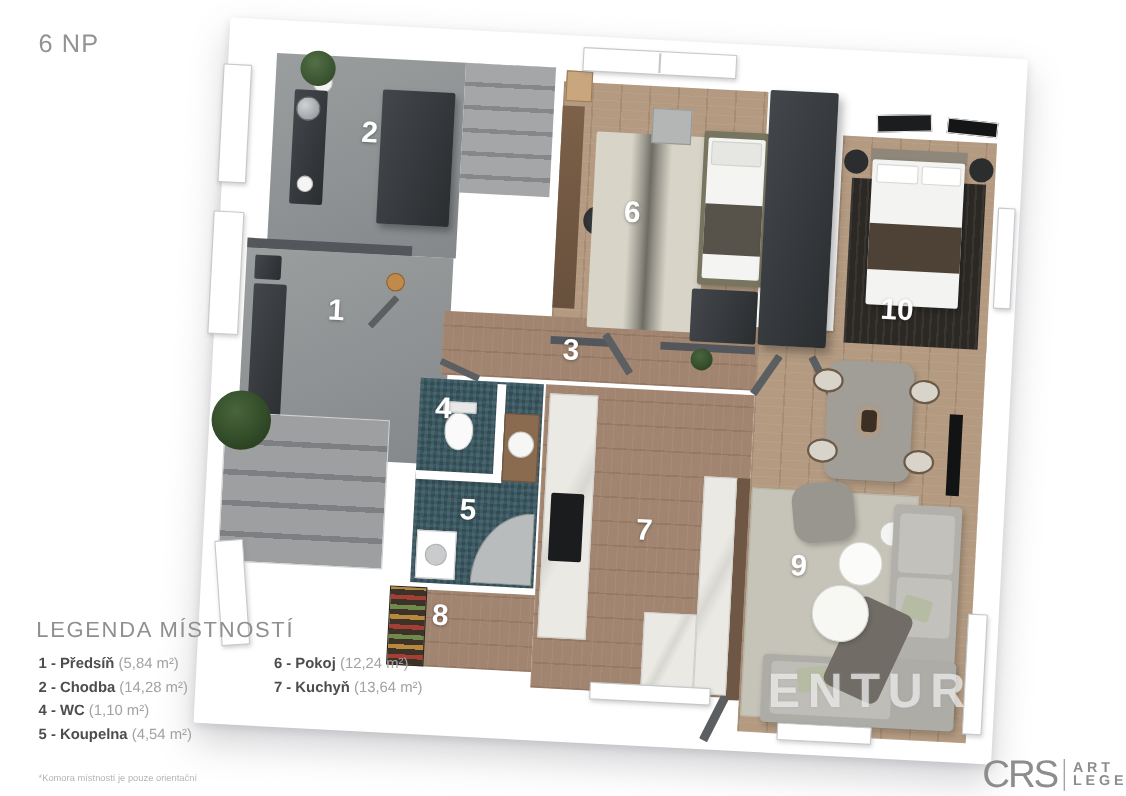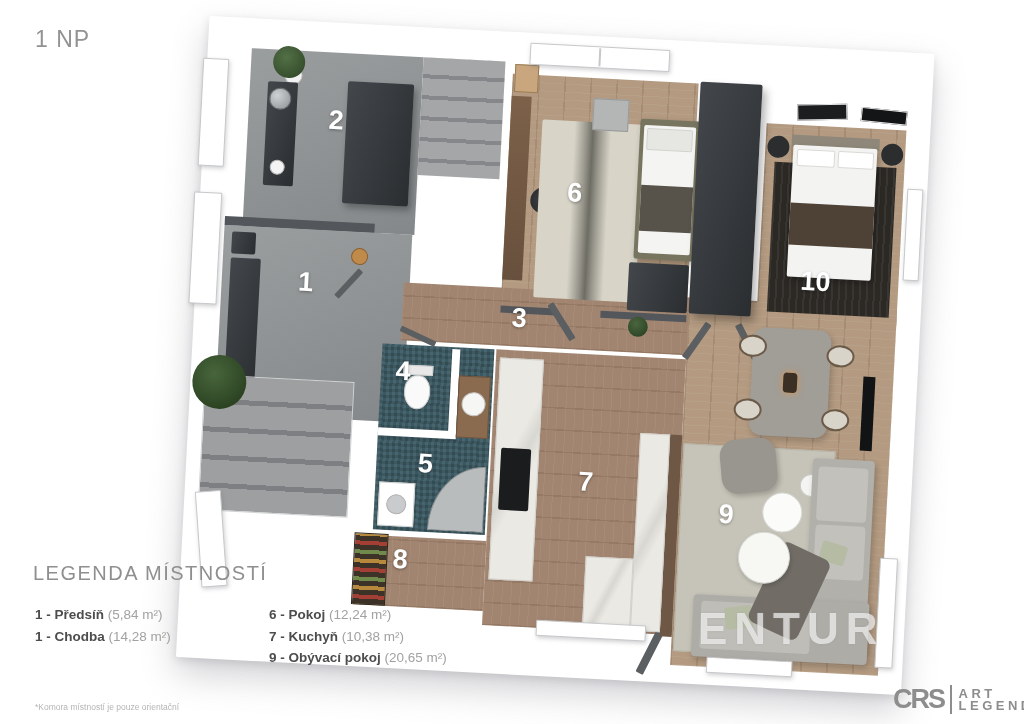--- a/index.html
+++ b/index.html
@@ -7,31 +7,31 @@
   body {
     width:1024px; height:724px; position:relative; overflow:hidden;
     background:#ffffff; font-family:"Liberation Sans", sans-serif;
   }
   .abs { position:absolute; }
 
   
   .page-title { left:35px; top:26px; font-size:23px; font-weight:300; color:#939393; letter-spacing:1px; }
   .legend { left:33px; top:562px; }
   .legend-title { font-size:20px; font-weight:300; color:#8f8f8f; letter-spacing:1.5px; }
-  .legend-col { position:absolute; top:33px;margin-top:12px; }
+  .legend-col { position:absolute; top:33px; }
   .legend-col.c1 { left:2px; }
-  .legend-col.c2 { left:236px; }
+  .legend-col.c2 { left:216px; }
   .legend-item { height:21.5px; font-size:13.5px; white-space:nowrap; }
   .legend-item .lab { font-weight:bold; color:#4d4d4d; }
   .legend-item .area { color:#a2a2a2; font-weight:normal; }
   .footnote { left:35px; top:702px; font-size:8.5px; color:#b5b5b5; }
   .watermark { left:698px; top:604px; font-size:44px; font-weight:bold; letter-spacing:7px;
     color:rgba(255,255,255,0.62); text-shadow:0 0 2px rgba(150,150,150,0.45); }
   .logo { left:893px; top:684px; display:flex; align-items:center; color:#8d8d8d; }
-  .logo .abbr { font-size:27px; font-weight:bold; letter-spacing:-2px; }
+  .logo .abbr { font-size:35px; font-weight:normal; letter-spacing:-2px; }
   .logo .bar { width:1.5px; height:29px; background:#8d8d8d; margin:0 7px 0 6px; }
   .logo .stack { font-size:13px; letter-spacing:3.5px; line-height:12px; font-weight:bold; }
 
   
   .plan { left:230px; top:45px; width:680px; height:570px;
     transform:rotate(3deg); transform-origin:0 0; }
   .plan * { position:absolute; }
   .base { left:-22px; top:-28px; width:726px; height:642px; background:#ffffff; border-radius:2px;
     box-shadow:0 16px 34px rgba(105,105,115,0.30), 0 3px 8px rgba(120,120,130,0.22); }
 
@@ -53,21 +53,21 @@
   .white-door { background:#ffffff; border:1.5px solid #c6c8ca; border-radius:1px;
     box-shadow:1px 2px 4px rgba(120,120,125,0.35); }
   .counter { background:#ebe9e4; border:1px solid #d2d0cb;
     background-image:linear-gradient(115deg, rgba(0,0,0,0) 40%, rgba(150,150,145,0.22) 50%, rgba(0,0,0,0) 60%); }
   .room-num { color:#ffffff; font-weight:bold; font-size:27px;
     text-shadow:0 1px 3px rgba(0,0,0,0.35); transform:translate(-50%,-50%); }
 </style>
 </head>
 <body>
 
-<div class="abs page-title">1 NP</div>
+<div class="abs page-title">6 NP</div>
 
 <div class="abs plan">
   <div class="base"></div>
 
   <div class="floor-gray" style="left:22px;top:2px;width:172px;height:178px;"></div>
   <div class="steps" style="left:194px;top:2px;width:82px;height:118px;"></div>
   <div class="floor-gray" style="left:4px;top:180px;width:188px;height:188px;"></div>
   <div class="floor-wood" style="left:284px;top:14px;width:186px;height:232px;"></div>
   <div class="floor-wood" style="left:540px;top:50px;width:140px;height:196px;"></div>
   <div class="floor-wood-dk" style="left:186px;top:228px;width:354px;height:58px;"></div>
@@ -187,26 +187,27 @@
   <div class="room-num" style="left:520px;top:443px;">9</div>
   <div class="room-num" style="left:597px;top:206px;">10</div>
 </div>
 
 <div class="abs watermark">ENTUR</div>
 
 <div class="abs legend">
   <div class="legend-title">LEGENDA MÍSTNOSTÍ</div>
   <div class="legend-col c1">
     <div class="legend-item"><span class="lab">1 - Předsíň</span> <span class="area">(5,84 m²)</span></div>
-    <div class="legend-item"><span class="lab">1 - Chodba</span> <span class="area">(14,28 m²)</span></div>
+    <div class="legend-item"><span class="lab">2 - Chodba</span> <span class="area">(14,28 m²)</span></div>
+    <div class="legend-item"><span class="lab">4 - WC</span> <span class="area">(1,10 m²)</span></div>
+    <div class="legend-item"><span class="lab">5 - Koupelna</span> <span class="area">(4,54 m²)</span></div>
   </div>
   <div class="legend-col c2">
     <div class="legend-item"><span class="lab">6 - Pokoj</span> <span class="area">(12,24 m²)</span></div>
-    <div class="legend-item"><span class="lab">7 - Kuchyň</span> <span class="area">(10,38 m²)</span></div>
-    <div class="legend-item"><span class="lab">9 - Obývací pokoj</span> <span class="area">(20,65 m²)</span></div>
+    <div class="legend-item"><span class="lab">7 - Kuchyň</span> <span class="area">(13,64 m²)</span></div>
   </div>
 </div>
 
 <div class="abs footnote">*Komora místností je pouze orientační</div>
 
 <div class="abs logo">
   <span class="abbr">CRS</span>
   <span class="bar"></span>
   <span class="stack">
     <span style="display:block;">ART</span>

